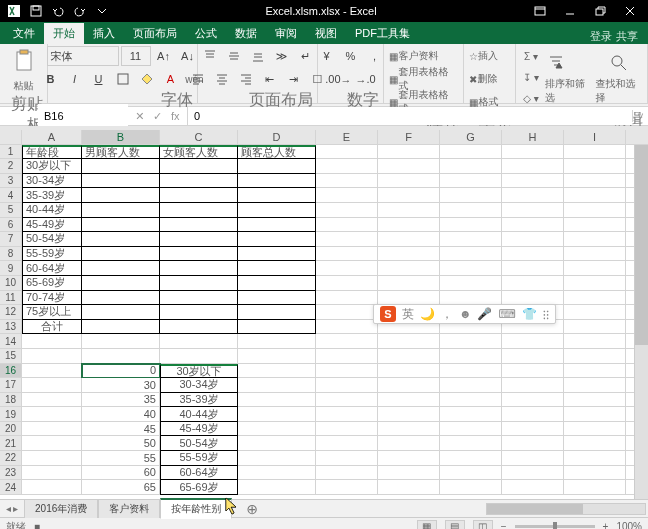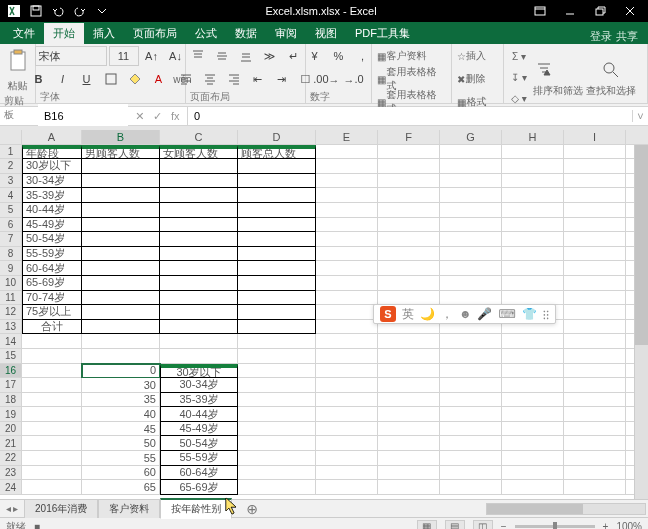--- a/index.html
+++ b/index.html
@@ -19,21 +19,21 @@
 .tabs .tab { padding:3px 9px; font-size:11px; color:#fff; cursor:pointer; }
 .tabs .tab.active { background:#f1f1f1; color:#0d6b3d; }
 .tabs .spacer { flex:1; }
 .tabs .right { display:flex; gap:4px; align-items:flex-start; color:#d0e8dc; padding-right:6px; }
 .tabs .right span { cursor:pointer; }
 
 
 .ribbon { height:60px; background:#f1f1f1; border-bottom:1px solid #d4d4d4; display:flex; }
 .rgroup { border-right:1px solid #d4d4d4; display:flex; flex-direction:column; padding:2px 4px 0; }
 .rgroup .body { flex:1; display:flex; align-items:center; gap:3px; }
-.rgroup .lbl { font-size:10px; text-align:left; color:#777; padding:1px 0; }
+.rgroup .lbl { font-size:16px; text-align:right; color:#777; padding:1px 0; }
 .rbtn { min-width:22px; height:20px; display:flex; align-items:center; justify-content:center; cursor:pointer; border:1px solid transparent; }
 .rrow { display:flex; gap:2px; }
 .rcol { display:flex; flex-direction:column; gap:1px; }
 .mini { font-size:10px; color:#666; }
 .rbtn svg { stroke:#5a5a5a; fill:none; }
 
 
 .fbar { height:20px; background:#fff; border-top:1px solid #d4d4d4; border-bottom:1px solid #d4d4d4; display:flex; align-items:center; margin-top:2px; }
 .fbar .namebox { width:90px; padding:12px 6px; border-right:1px solid #d4d4d4; font-size:11px; background:#fff; height:100%; border:none; outline:none;margin-left:38px; }
 .fbar .fx { width:60px; display:flex; gap:2px; padding:0 4px; border-right:1px solid #d4d4d4; height:100%; align-items:center; }
@@ -43,21 +43,21 @@
 
 
 .gridwrap { position:relative; height:373px; background:#fff; overflow:hidden; border-top:4px solid #e6e6e6; }
 .grid { display:grid; grid-template-columns:22px 60px 78px 78px 78px repeat(6,62px); font-size:11px; }
 .ch, .rh, .cell, .corner { border-right:1px solid #d4d4d4; border-bottom:1px solid #d4d4d4; height:14.6px; display:flex; align-items:center; justify-content:center; background:#e6e6e6; color:#555; }
 .rh { font-size:10px; }
 .cell { background:#fff; justify-content:flex-start; padding:0 3px; overflow:hidden; white-space:nowrap; }
 .cell.right { justify-content:flex-end; }
 .cell.center { justify-content:center; }
 .tbl { border-right:1px solid #000; border-bottom:1px solid #000; }
-.tblT { border-top:4px solid #15803d; }
+.tblT { border-top:2px solid #15803d; }
 .tblL { border-left:1px solid #000; }
 .sel { outline:2px solid #217346; outline-offset:-1px; background:#fff; }
 .rh.act, .ch.act { background:#cfcfcf; color:#0d6b3d; }
 .corner { cursor:pointer; }
 
 
 .floatbar { position:absolute; left:373px; top:174px; height:20px; background:#fff; border:1px solid #ccc; border-radius:2px; display:flex; align-items:center; gap:6px; padding:0 6px; box-shadow:0 1px 4px rgba(0,0,0,.15); z-index:5; }
 .floatbar .fi { color:#888; font-size:12px; }
 .floatbar .logo { width:16px; height:16px; background:#e94f1d; border-radius:3px; color:#fff; display:flex; align-items:center; justify-content:center; font-size:11px; font-weight:bold; }
 
@@ -155,21 +155,21 @@
   <span class="tab">视图</span>
   <span class="tab">PDF工具集</span>
   <span class="spacer"></span>
   <div class="right">
     <span>登录</span>
     <span>共享</span>
   </div>
 </div>
 
 <div class="ribbon">
-  <div class="rgroup" style="width:36px">
+  <div class="rgroup" style="width:48px">
     <div class="body rcol" style="align-items:center">
       <span class="rbtn" style="height:30px">
           <svg width="20" height="24">
             <rect x="3" y="3" width="14" height="18" fill="#fff" stroke="#888"></rect>
             <rect x="6" y="1" width="8" height="4" fill="#e8b55a" stroke="#888"></rect>
           </svg>
         </span>
       <span class="mini">粘贴</span>
     </div>
     <div class="lbl">剪贴板</div>

